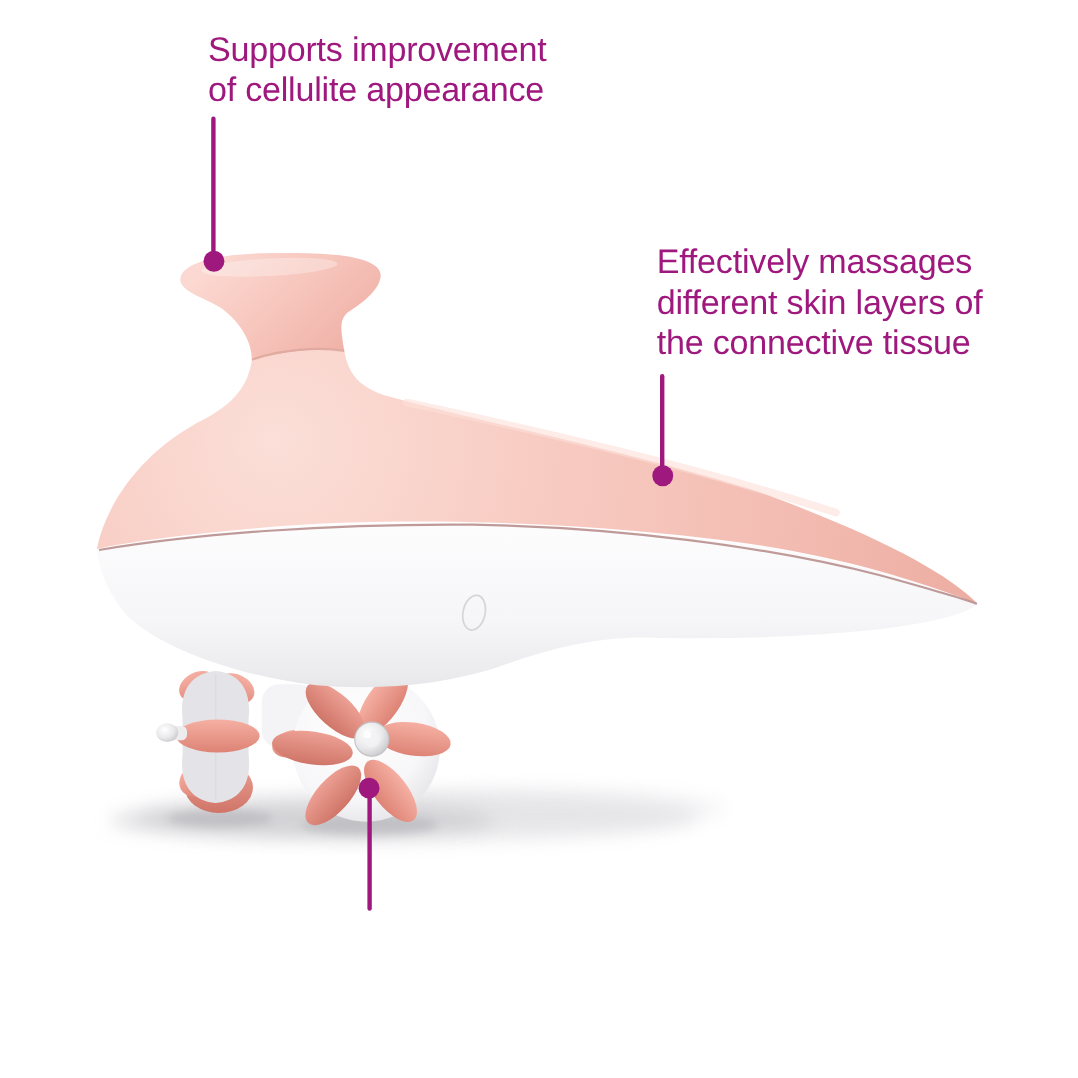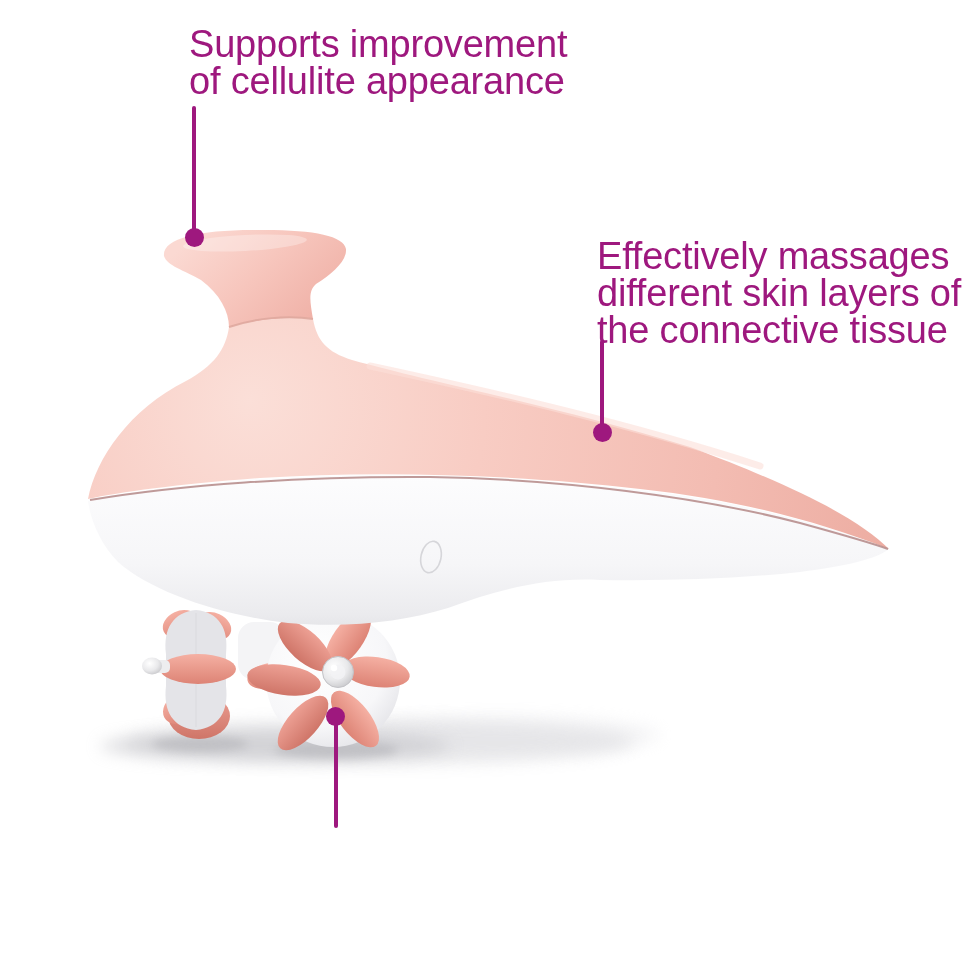--- a/index.html
+++ b/index.html
@@ -4,25 +4,25 @@
 <style>
   html,body{margin:0;padding:0;background:#ffffff;}
   .stage{
     position:relative;width:980px;height:980px;background:#ffffff;overflow:hidden;
     font-family:"Liberation Sans","DejaVu Sans",sans-serif;
   }
   .illustration{position:absolute;left:0;top:0;width:980px;height:980px;}
   .annotation-label{
     position:absolute;
     color:var(--color-accent,#9e187e);
-    font-size:38px;line-height:37px;letter-spacing:-0.2px;
+    font-size:31px;line-height:37px;letter-spacing:-0.2px;
     white-space:pre-line;font-weight:400;
   }
   .label-1{left:189px;top:26px;}
-  .label-2{left:597px;top:219px;margin-top:19px;}
+  .label-2{left:597px;top:219px;}
   .label-3{left:333px;top:840px;}
   .leader-line{
     position:absolute;width:4px;border-radius:2px;
     background:var(--color-accent,#9e187e);
   }
   .line-1{left:192px;top:106px;height:132px;}
   .line-2{left:600px;top:340px;height:93px;}
   .line-3{left:334px;top:716px;height:112px;}
   .leader-dot{
     position:absolute;width:19px;height:19px;border-radius:50%;

